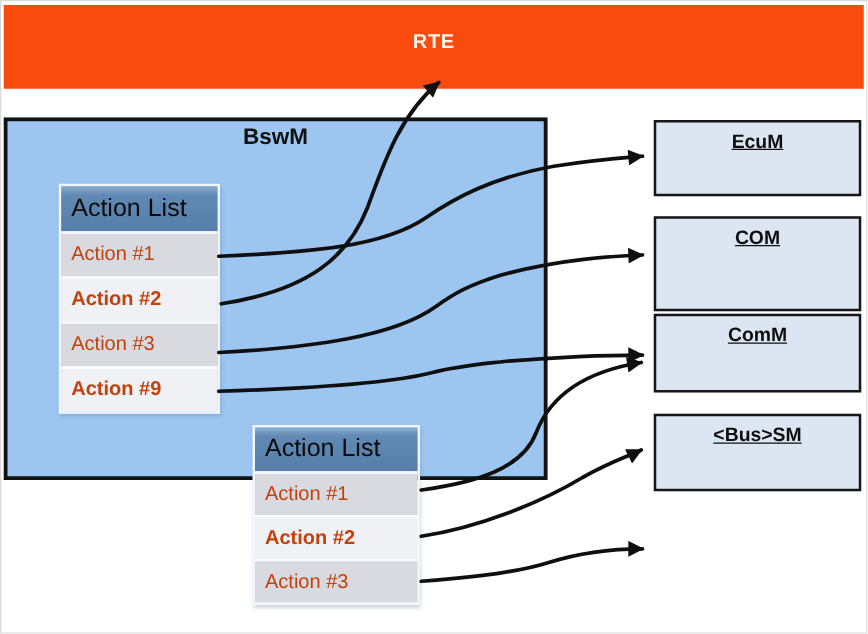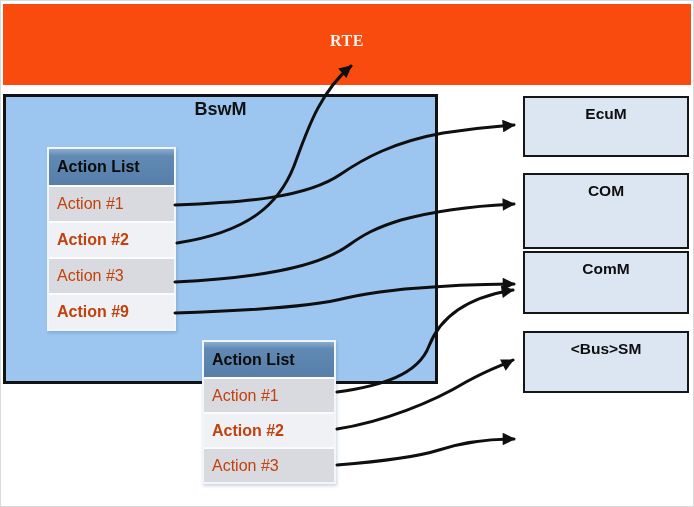--- a/index.html
+++ b/index.html
@@ -7,23 +7,23 @@
     position:relative;
     width:694px;height:507px;
     background:#ffffff;
     font-family:"Liberation Sans",sans-serif;
     overflow:hidden;
     box-sizing:border-box;
     border:1px solid #d9d9d9;
   }
   
   .rte-bar{
-    position:absolute;left:2px;top:3px;width:688px;height:81px;
+    position:absolute;left:2px;top:3px;width:688px;height:67px;
     background:#f84b0d;
-    display:flex;align-items:center;justify-content:center;font-family:Liberation Serif, serif;
+    display:flex;align-items:center;justify-content:center;
   }
   .rte-label{
     color:#fdf2ea;font-weight:bold;font-size:16px;letter-spacing:.5px;
     position:relative;top:-4px;
   }
   
   .bswm{
     position:absolute;left:2px;top:93px;width:435px;height:290px;
     background:#9cc6f0;border:3px solid #121212;box-sizing:border-box;
   }
@@ -31,40 +31,40 @@
     position:absolute;top:2px;left:0;right:0;text-align:center;
     font-weight:bold;font-size:18px;color:#111111;
   }
   
   .atable{
     position:absolute;box-sizing:border-box;
     border:2px solid #f2f5f9;
     box-shadow:1px 2px 3px rgba(60,90,130,.25);
   }
   .at-header{
-    padding-left:8px;font-weight:bold;font-size:16px;color:#0a0a0a;
+    padding-left:8px;font-weight:normal;font-size:20px;color:#0a0a0a;
     background:linear-gradient(180deg,#8cadd0 0%,#6089b4 20%,#567ea9 100%);
   }
   .at-row{
     padding-left:8px;font-size:16px;color:#c2410c;
     border-top:2px solid #fafbfd;background:#d8dae0;
   }
   .at-row.even{background:#eff1f5;font-weight:bold;}
   .t1{left:46px;top:146px;width:129px;}
   .t1 .at-header{height:36px;line-height:36px;}
   .t1 .at-row{height:34px;line-height:34px;}
   .t2{left:201px;top:339px;width:134px;}
   .t2 .at-header{height:35px;line-height:35px;}
   .t2 .at-row{height:33px;line-height:33px;}
   
   .module{
     position:absolute;left:522px;width:166px;height:62px;
     background:#dce6f2;border:2px solid #161616;box-sizing:border-box;
     text-align:center;padding-top:7px;
-    font-weight:bold;font-size:15.5px;color:#0e0e0e;
+    font-weight:bold;font-size:15.5px;color:#0e0e0e;text-decoration:underline;
   }
   .m-ecum{top:95px;height:61px;}
   .m-com{top:172px;height:76px;}
   .m-comm{top:250px;height:63px;}
   .m-bussm{top:330px;}
   .m-pdur{top:408px;}
   
   .overlay{position:absolute;left:0;top:0;pointer-events:none;}
   .conn{fill:none;stroke:#0f0f0f;stroke-width:3;stroke-linecap:round;}
 </style>

